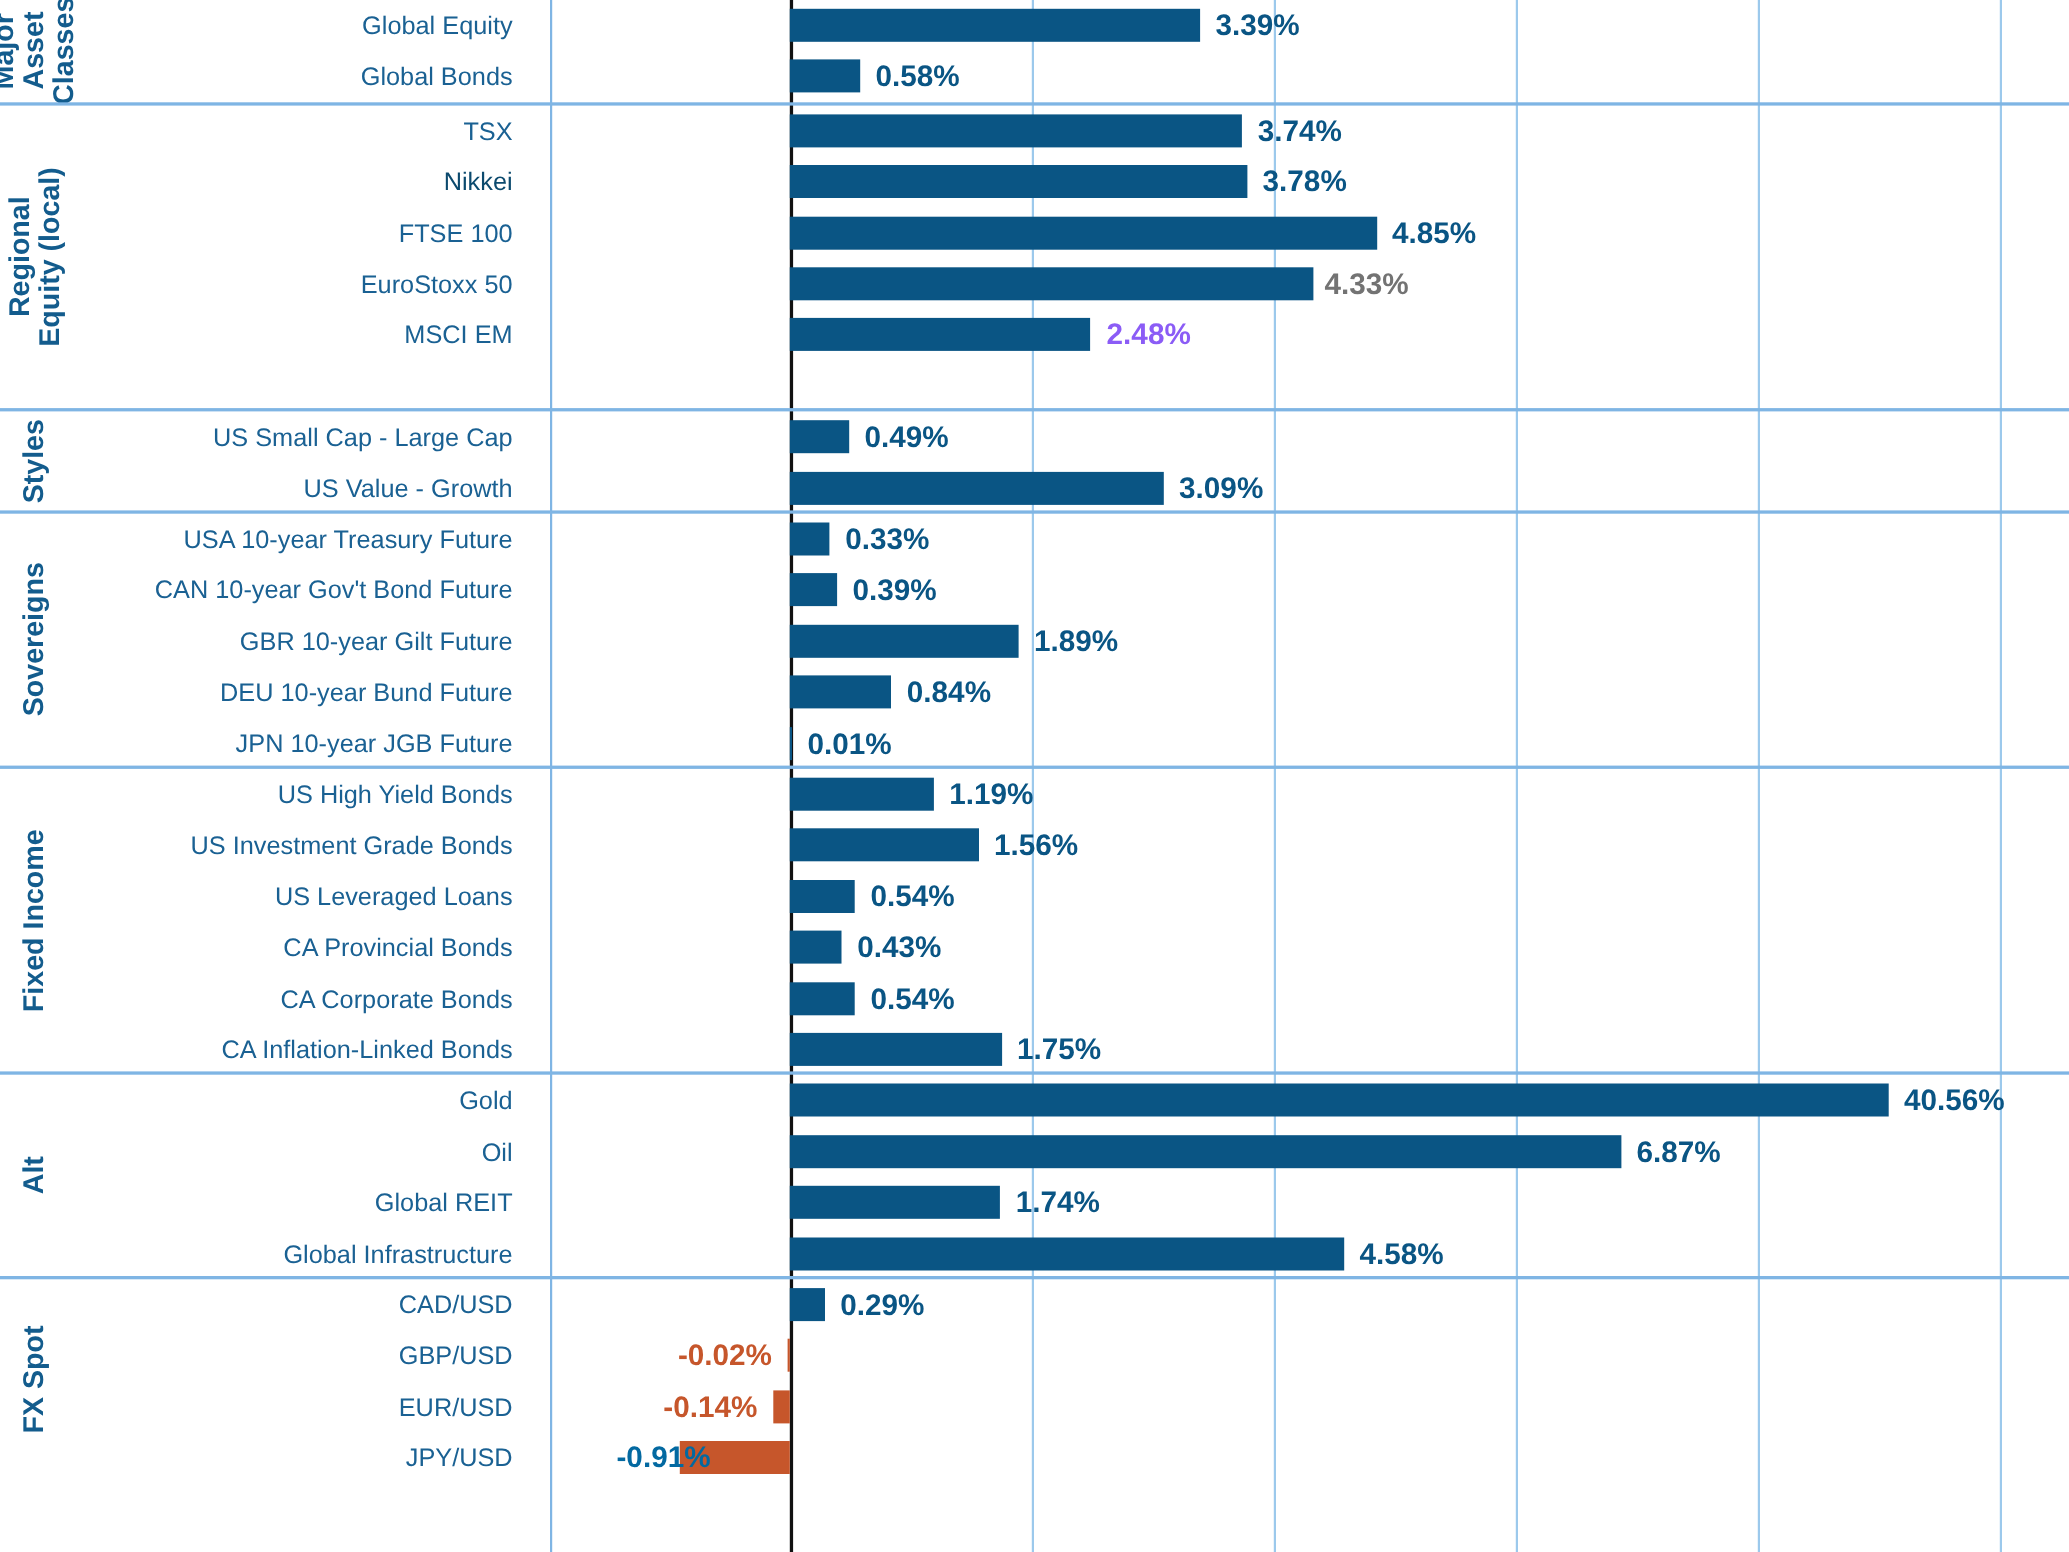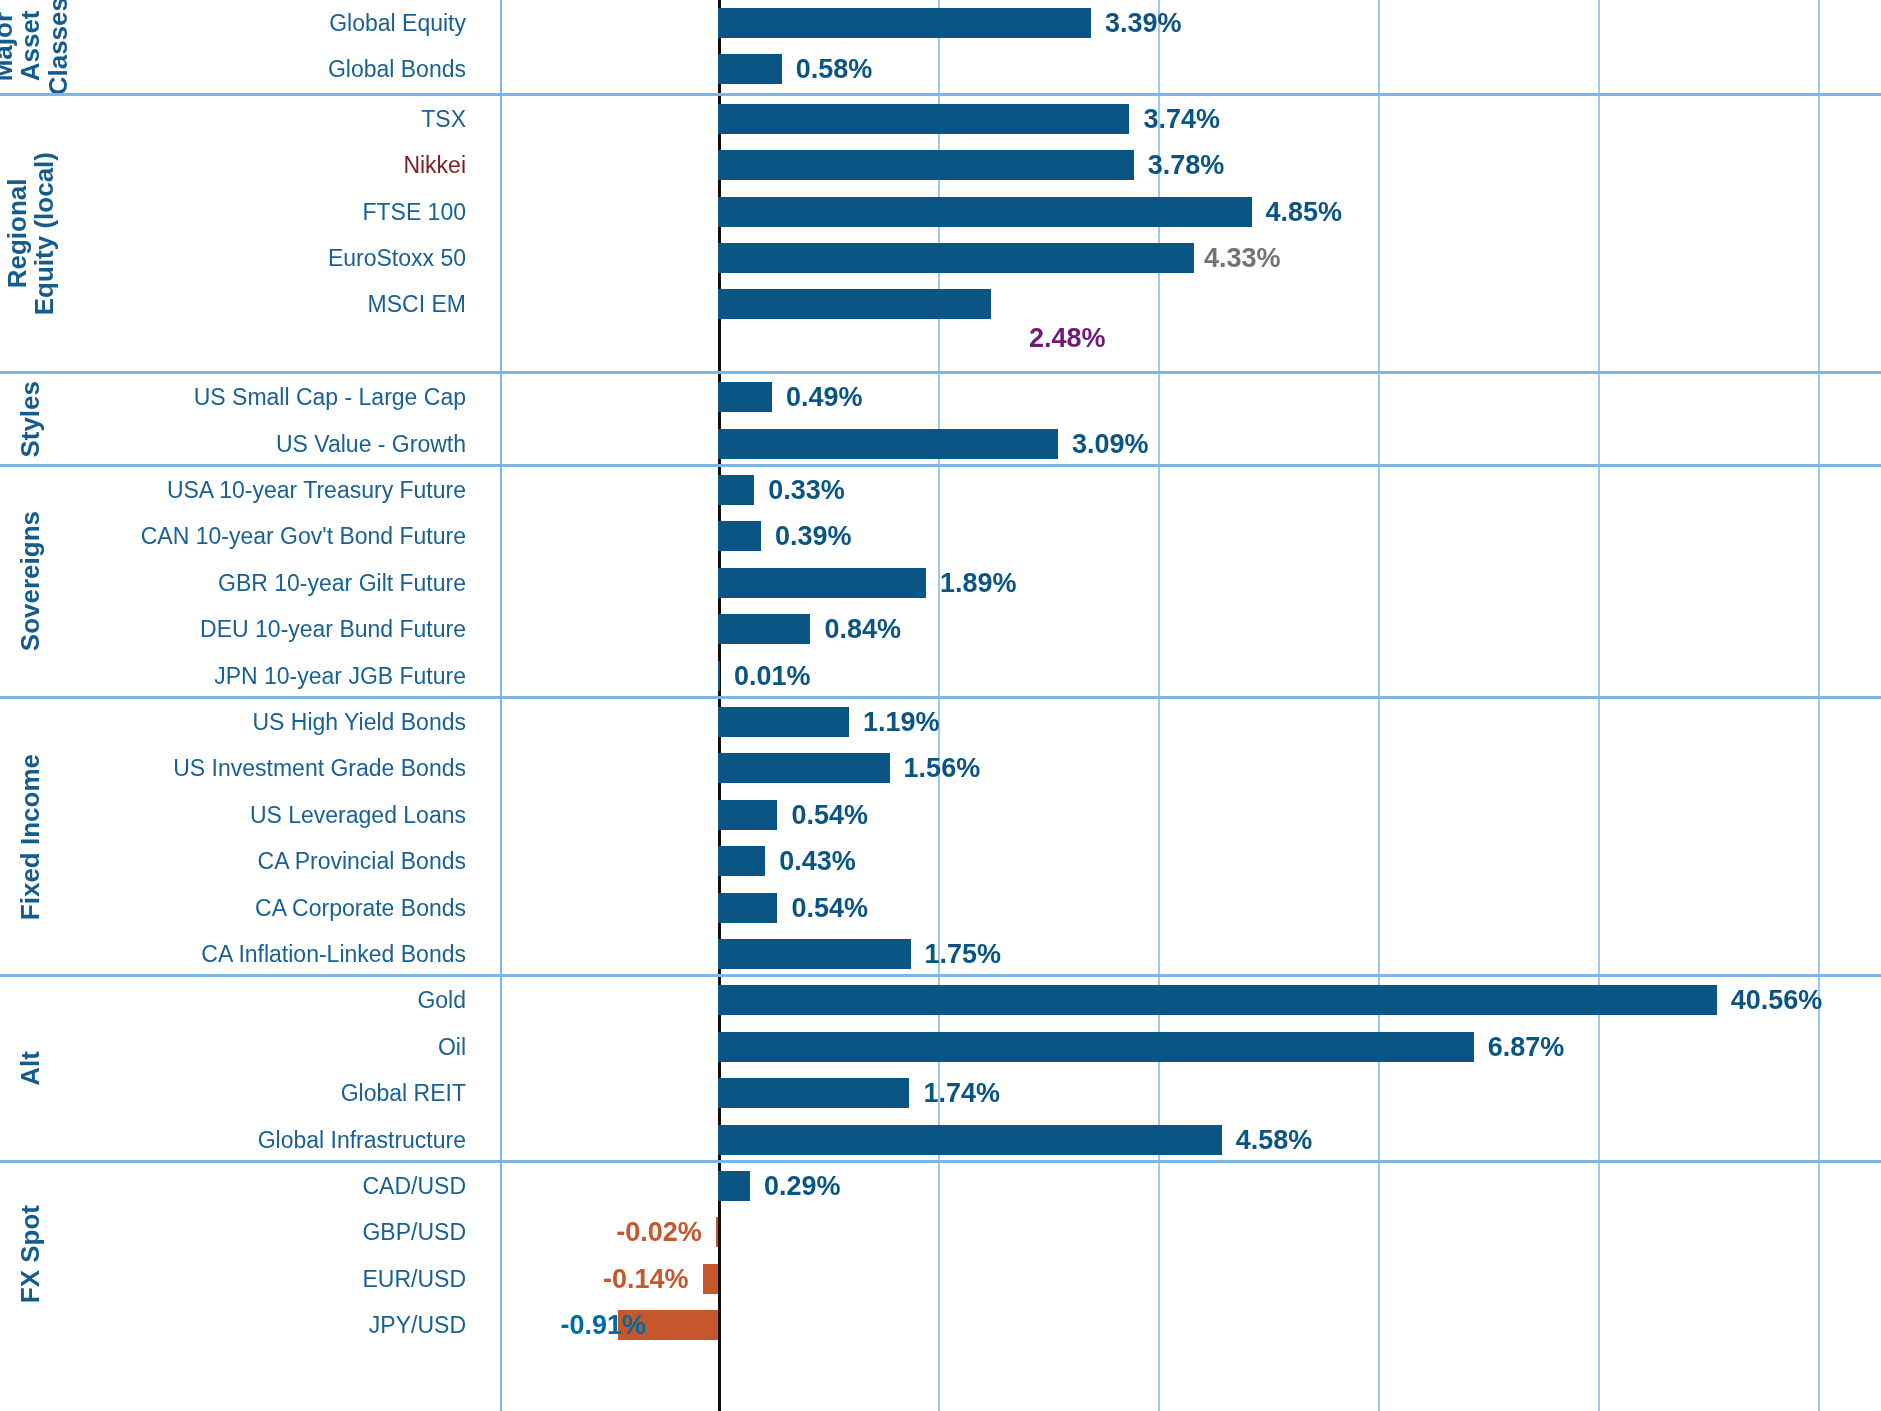--- a/index.html
+++ b/index.html
@@ -163,38 +163,38 @@
         <div class="group-label">
           <span style="color: rgb(19, 92, 141);">Regional
 Equity (local)</span>
         </div>
         <div class="row" style="height: 46.4px;">
           <div class="row-label" style="width: 466px; color: rgb(26, 97, 147);">TSX</div>
           <div class="bar pos" style="height: 30px; background: rgb(10, 85, 132); left: 718px; width: 411.4px;"></div>
           <div class="bar-value pos" style="color: rgb(10, 85, 132); height: 30px; line-height: 30px; left: 1143.4px;">3.74%</div>
         </div>
         <div class="row" style="height: 46.4px;">
-          <div class="row-label" style="width: 466px; color: #7f1d1d;">Nikkei</div>
+          <div class="row-label" style="width: 466px; color: #0c4a6e;">Nikkei</div>
           <div class="bar pos" style="height: 30px; background: rgb(10, 85, 132); left: 718px; width: 415.8px;"></div>
           <div class="bar-value pos" style="color: rgb(10, 85, 132); height: 30px; line-height: 30px; left: 1147.8px;">3.78%</div>
         </div>
         <div class="row" style="height: 46.4px;">
           <div class="row-label" style="width: 466px; color: rgb(26, 97, 147);">FTSE 100</div>
           <div class="bar pos" style="height: 30px; background: rgb(10, 85, 132); left: 718px; width: 533.5px;"></div>
           <div class="bar-value pos" style="color: rgb(10, 85, 132); height: 30px; line-height: 30px; left: 1265.5px;">4.85%</div>
         </div>
         <div class="row" style="height: 46.4px;">
           <div class="row-label" style="width: 466px; color: rgb(26, 97, 147);">EuroStoxx 50</div>
           <div class="bar pos" style="height: 30px; background: rgb(10, 85, 132); left: 718px; width: 476.3px;"></div>
           <div class="bar-value pos" style="color: #737373; height: 30px; line-height: 30px; left: 1204px; text-align: center;">4.33%</div>
         </div>
         <div class="row" style="height: 46.4px;">
           <div class="row-label" style="width: 466px; color: rgb(26, 97, 147);">MSCI EM</div>
           <div class="bar pos" style="height: 30px; background: rgb(10, 85, 132); left: 718px; width: 272.8px;"></div>
-          <div class="bar-value pos" style="color: #701a75; height: 30px; line-height: 30px; left: 1029px; margin-top: 34px;">2.48%</div>
+          <div class="bar-value pos" style="color: #8b5cf6; height: 30px; line-height: 30px; left: 1006px;">2.48%</div>
         </div>
       </div>
       <div class="section" style="height: 92.8px;">
         <div class="group-label">
           <span style="color: rgb(19, 92, 141);">Styles</span>
         </div>
         <div class="row" style="height: 46.4px;">
           <div class="row-label" style="width: 466px; color: rgb(26, 97, 147);">US Small Cap - Large Cap</div>
           <div class="bar pos" style="height: 30px; background: rgb(10, 85, 132); left: 718px; width: 53.9px;"></div>
           <div class="bar-value pos" style="color: rgb(10, 85, 132); height: 30px; line-height: 30px; left: 785.9px;">0.49%</div>

